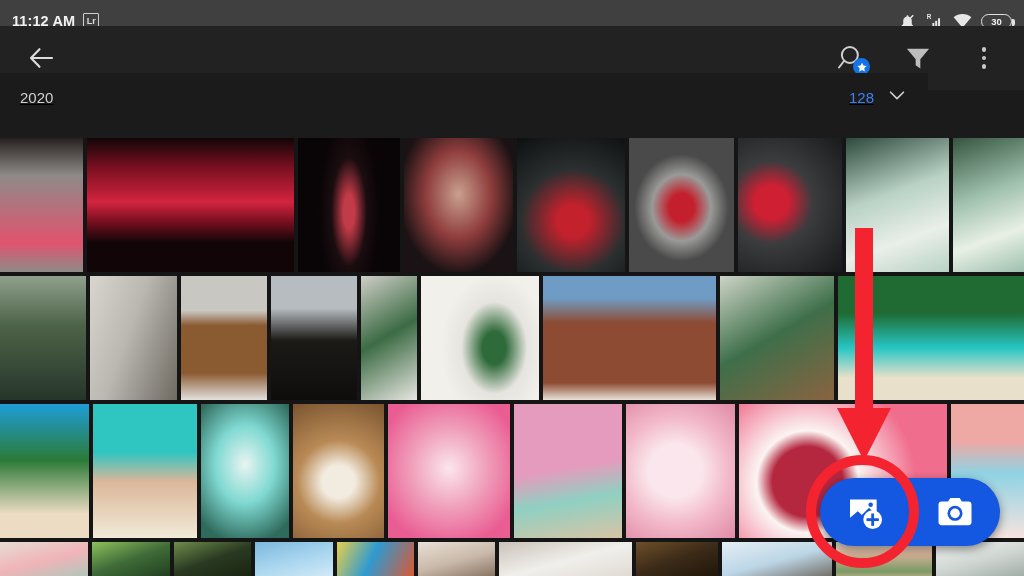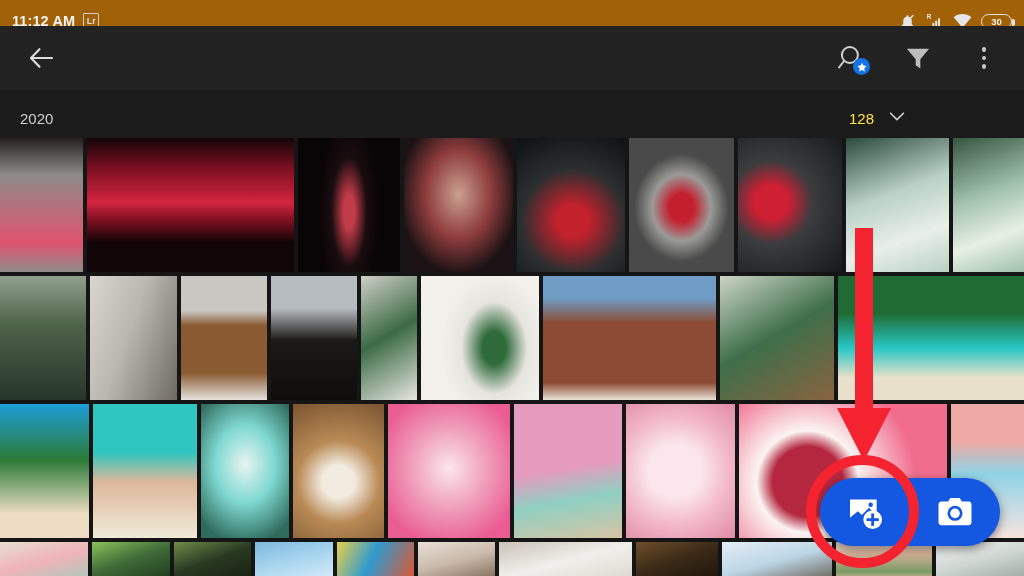--- a/index.html
+++ b/index.html
@@ -7,21 +7,21 @@
     width:1024px; height:576px; overflow:hidden;
     background:#1b1b1b;
     font-family:"Liberation Sans", sans-serif;
     -webkit-font-smoothing:antialiased;
   }
   #app { position:relative; width:1024px; height:576px; background:#1b1b1b; overflow:hidden; }
 
   
   .statusbar {
     position:absolute; top:0; left:0; width:1024px; height:42px;
-    background:#a16207; display:flex; align-items:center;
+    background:#404040; display:flex; align-items:center;
     padding:0 12px; color:#e9e9e9;
   }
   .sb-left { display:flex; align-items:center; gap:8px; }
   .sb-clock { font-size:14.5px; font-weight:700; letter-spacing:.1px; color:#f2f2f2; }
   .lr-badge {
     width:16px; height:16px; border:1.4px solid #cfcfcf; border-radius:1px;
     display:flex; align-items:center; justify-content:center;
     font-size:9px; font-weight:700; color:#dcdcdc; line-height:1;
   }
   .sb-right { margin-left:auto; display:flex; align-items:center; gap:9px; }
@@ -49,26 +49,26 @@
   .act { width:40px; height:40px; display:flex; align-items:center; justify-content:center; cursor:pointer; position:relative; }
   .star-badge {
     position:absolute; right:2px; bottom:3px; width:17px; height:17px; border-radius:50%;
     background:#1473e6; display:flex; align-items:center; justify-content:center;
   }
   .kebab { display:flex; flex-direction:column; gap:4px; align-items:center; }
   .kebab span { width:4.5px; height:4.5px; border-radius:50%; background:#c8c8c8; display:block; }
 
   
   .section-head {
-    position:absolute; top:94px; left:0; width:928px; height:48px;
-    background:#1b1b1b; display:flex; align-items:center; padding:0 20px;
+    position:absolute; top:73px; left:0; width:928px; height:48px;
+    background:#1b1b1b; display:flex; align-items:center; padding:0 20px;text-decoration:underline;
   }
   .sec-year { color:#cfcfcf; font-size:15px; }
   .sec-right { margin-left:auto; display:flex; align-items:center; gap:12px; }
-  .sec-count { color:#fde047; font-size:15px; }
+  .sec-count { color:#3b82f6; font-size:15px; }
 
   
   .grid { position:absolute; top:138px; left:0; width:1024px; height:438px; background:#151515; overflow:hidden; }
   .grow { display:flex; width:1024px; gap:4px; margin-bottom:4px; }
   .cell { position:relative; overflow:hidden; background:#2a2a2a; flex:0 0 auto; }
   .cell .ph { position:absolute; inset:0; }
 
   
   .fab-pill {
     position:absolute; left:820px; top:478px; width:180px; height:68px;

